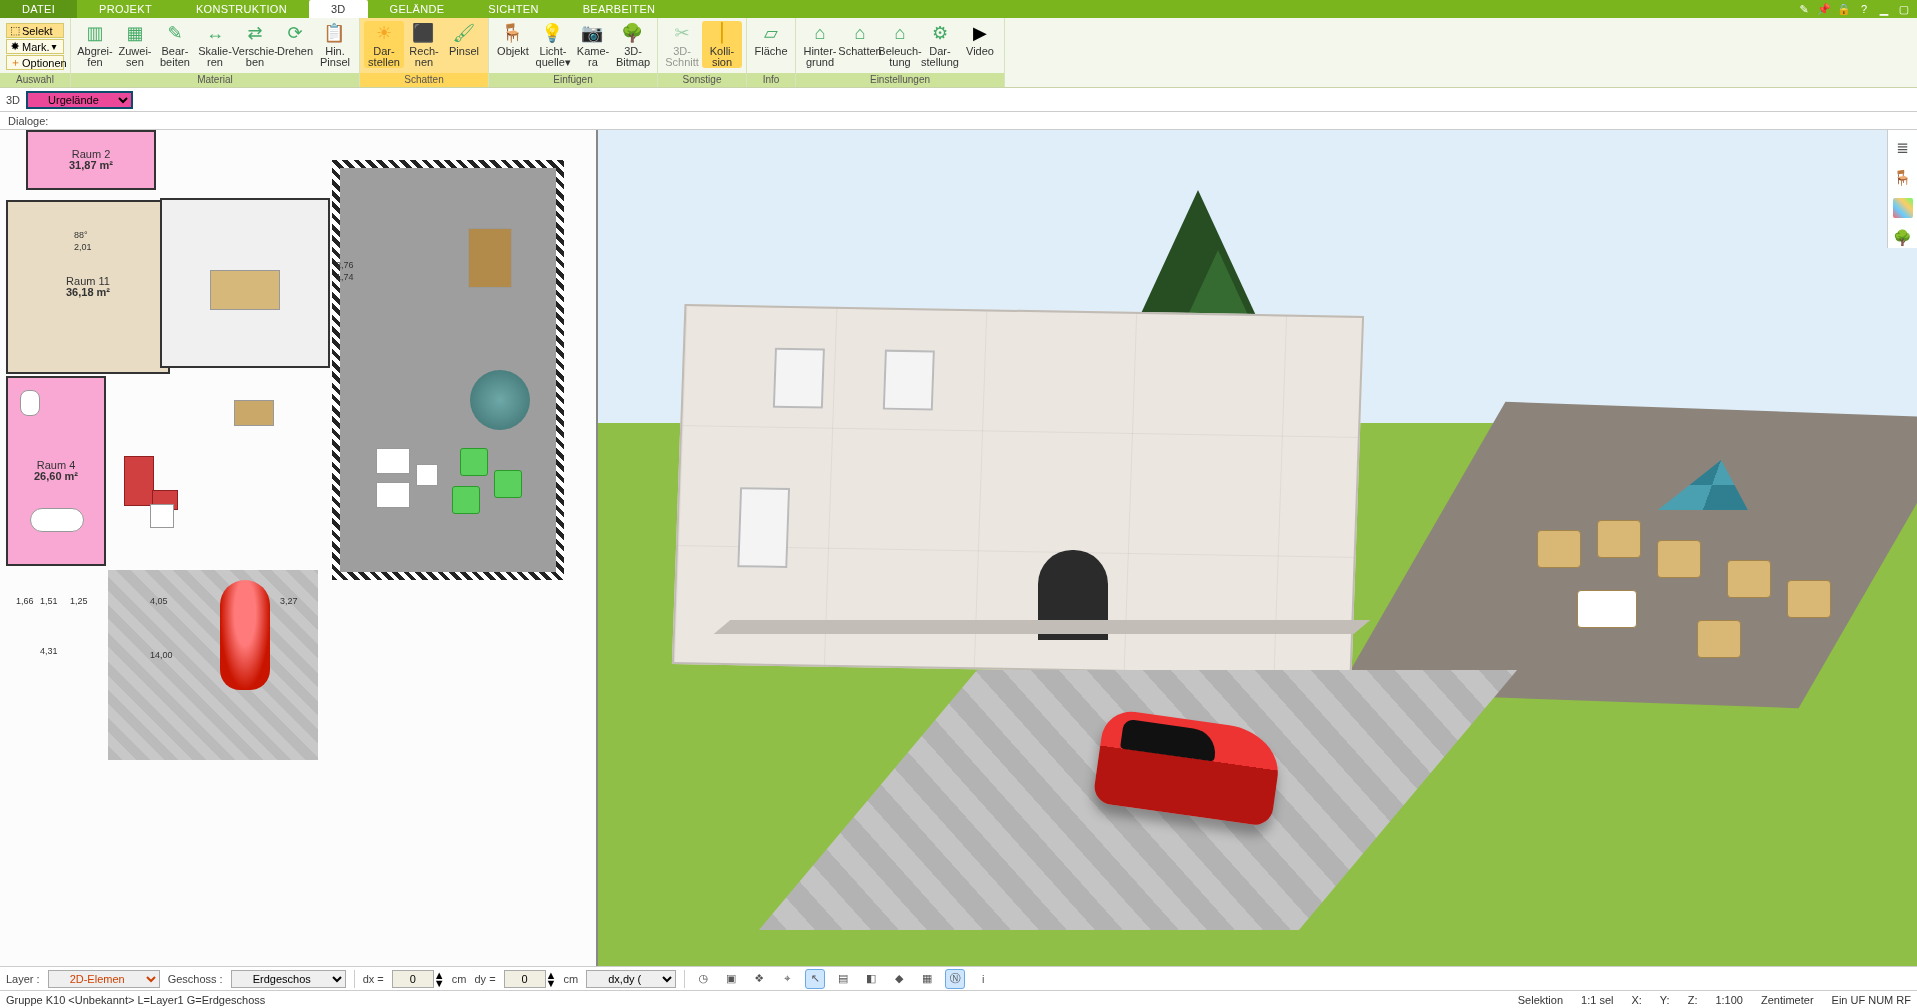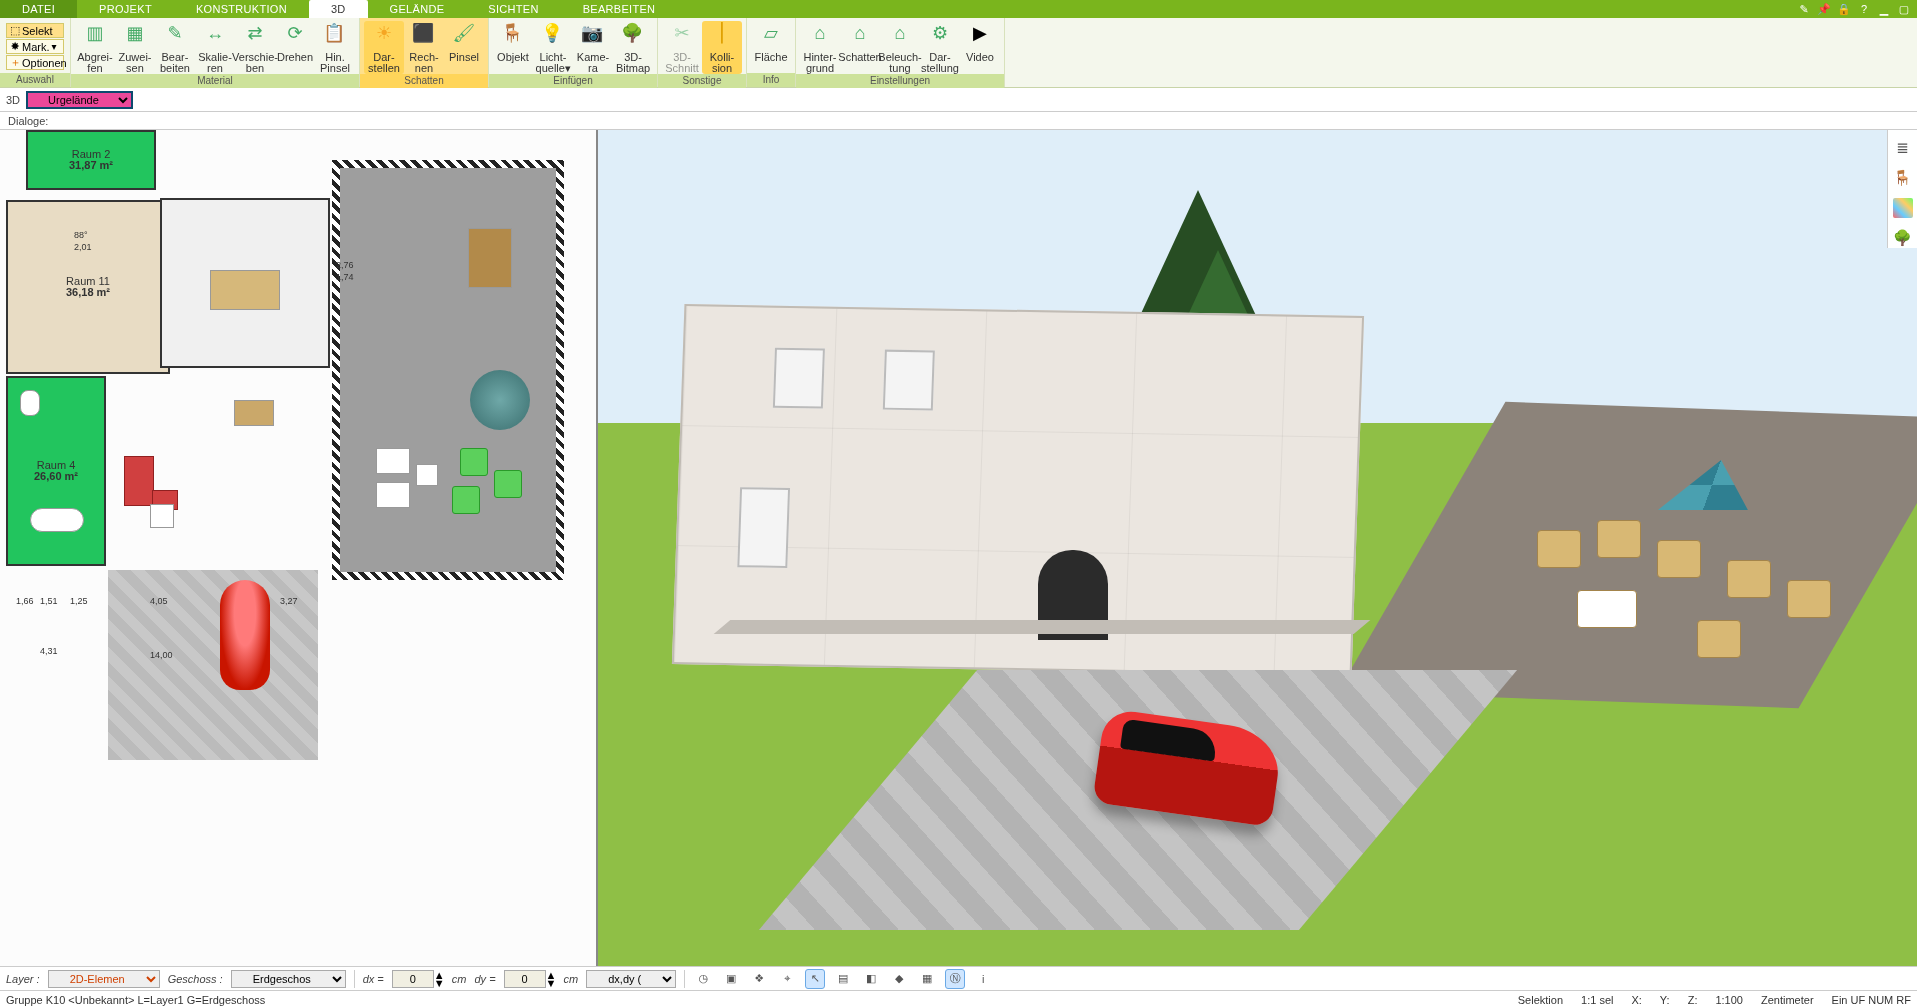--- a/index.html
+++ b/index.html
@@ -19,21 +19,21 @@
 
 .ribbon { height: 70px; background: #f4f7ec; border-bottom: 1px solid #c8d4a8; display: flex; align-items: stretch; }
 .ribbon-group { display: flex; flex-direction: column; border-right: 1px solid #d8e2bc; padding: 0 4px; }
 .ribbon-group.highlight { background: #ffe08a; }
 .ribbon-row { display: flex; flex: 1; align-items: flex-start; padding-top: 3px; }
 .ribbon-label { height: 14px; text-align: center; font-size: 10px; color: #555; background: #cde29a; margin: 0 -4px; line-height: 14px; }
 .ribbon-group.highlight .ribbon-label { background: #ffd55a; }
 .rb-btn { display: flex; flex-direction: column; align-items: center; justify-content: flex-start; width: 40px; padding: 0 2px; cursor: pointer; text-align: center; color: #333; }
 .rb-btn.sel { background: #ffd55a; border-radius: 3px; }
 .rb-btn .ico { width: 26px; height: 24px; display: flex; align-items: center; justify-content: center; font-size: 18px; color: #4a6; }
-.rb-btn .lab { font-size: 9.5px; line-height: 10px; margin-top: 7px; white-space: pre-line; }
+.rb-btn .lab { font-size: 9.5px; line-height: 10px; margin-top: 1px; white-space: pre-line; }
 
 
 .sel-col { width: 62px; display:flex; flex-direction:column; gap:1px; padding:2px; }
 .sel-col button { height:15px; font-size:10px; text-align:left; padding-left:3px; background:#fdfbe8; border:1px solid #d4c96b; cursor:pointer; display:flex; align-items:center; gap:2px; }
 .sel-col button:first-child { background:#ffe08a; }
 .sel-col .sico { width:10px; display:inline-block; text-align:center; }
 
 
 .opt-bar { height: 24px; background: #fff; border-bottom: 1px solid #ccc; display:flex; align-items:center; padding: 0 6px; gap:6px; }
 .opt-bar select, .opt-bar input { height:18px; font-size:11px; border:2px solid #0c4a6e; background:#ec4899; padding:0 16px; }
@@ -42,21 +42,21 @@
 .dlg-bar { height: 18px; background:#fff; border-bottom:1px solid #ccc; padding:0 8px; display:flex; align-items:center; color:#444; }
 
 
 .workspace { flex:1; display:flex; background:#888; position:relative; }
 .view2d, .view3d { position:relative; background:#fff; overflow:hidden; }
 .view2d { width: 598px; border-right: 2px solid #888; }
 .view3d { flex:1; }
 
 
 .fp { position:absolute; inset:0; background:#fcfcfc; }
-.fp .room { position:absolute; border:2px solid #333; background:#22c55e; display:flex; flex-direction:column; align-items:center; justify-content:center; font-size:10px; color:#333; }
+.fp .room { position:absolute; border:2px solid #333; background:#f9a8d4; display:flex; flex-direction:column; align-items:center; justify-content:center; font-size:10px; color:#333; }
 .fp .room-label { font-size:10px; line-height:11px; text-align:center; }
 .fp .terrace { position:absolute; background:#9e9e9e; border:8px solid #2a2a2a; border-image: repeating-linear-gradient(45deg,#222 0 4px,#fff 4px 8px) 8; }
 .fp .drive { position:absolute; background:repeating-linear-gradient(45deg,#bbb 0 10px,#c8c8c8 10px 20px); }
 .fp .car2d { position:absolute; width:50px; height:110px; background:radial-gradient(ellipse at 50% 30%,#ff7a7a 0 30%,#c91500 70%); border-radius:25px 25px 20px 20px; }
 .fp .dim { position:absolute; font-size:9px; color:#333; }
 .fp .furn { position:absolute; background:#ddd; border:1px solid #999; }
 .fp .chair-g { background:#5cd05c; border:1px solid #2a9a2a; border-radius:3px; }
 .fp .sofa-r { background:#d04040; border:1px solid #902020; }
 
 
@@ -76,21 +76,21 @@
 .v3 .patio-furn{ position:absolute; right:70px; top:390px; width:320px; height:150px; }
 .v3 .patio-furn span{ position:absolute; width:44px; height:38px; background:#d8b874; border:1px solid #a3844b; border-radius:4px; }
 .v3 .door { position:absolute; width:70px; height:90px; background:#2b2b2b; border-radius:34px 34px 0 0; left:440px; top:420px; }
 .v3 .win  { position:absolute; width:50px; height:60px; background:#f4f4f4; border:2px solid #bbb; }
 
 .side-tools { position:absolute; right:0; top:0; width:30px; background:rgba(255,255,255,.95); border-left:1px solid #ccc; display:flex; flex-direction:column; align-items:center; gap:10px; padding-top:8px; }
 .side-tools span { width:20px; height:20px; display:flex; align-items:center; justify-content:center; font-size:15px; color:#555; cursor:pointer; }
 
 
 .bottom-bar { height: 24px; background:#fff; border-top:1px solid #ccc; display:flex; align-items:center; padding:0 6px; gap:8px; }
-.bottom-bar .lab{ color:#444;font-style:italic; }
+.bottom-bar .lab{ color:#444; }
 .bottom-bar select, .bottom-bar input { height:18px; font-size:11px; border:1px solid #aaa; padding:0 17px; }
 .bottom-bar input.num { width:42px; text-align:right; background:#f1efe2; }
 .bottom-bar .spin { display:inline-flex; align-items:center; }
 .bottom-bar .spin b { width:10px; font-size:8px; line-height:8px; display:flex; flex-direction:column; }
 .bottom-bar .sep { width:1px; height:18px; background:#ccc; }
 .bottom-bar .tb { width:20px; height:20px; display:flex; align-items:center; justify-content:center; cursor:pointer; color:#555; border-radius:3px; }
 .bottom-bar .tb.on { background:#cfe6ff; border:1px solid #6aa9e6; }
 
 .status-bar { height: 18px; background:#fff; border-top:1px solid #ccc; display:flex; align-items:center; padding:0 6px; gap:18px; color:#333; font-size:11px; }
 .status-bar .grow { flex:1; }

